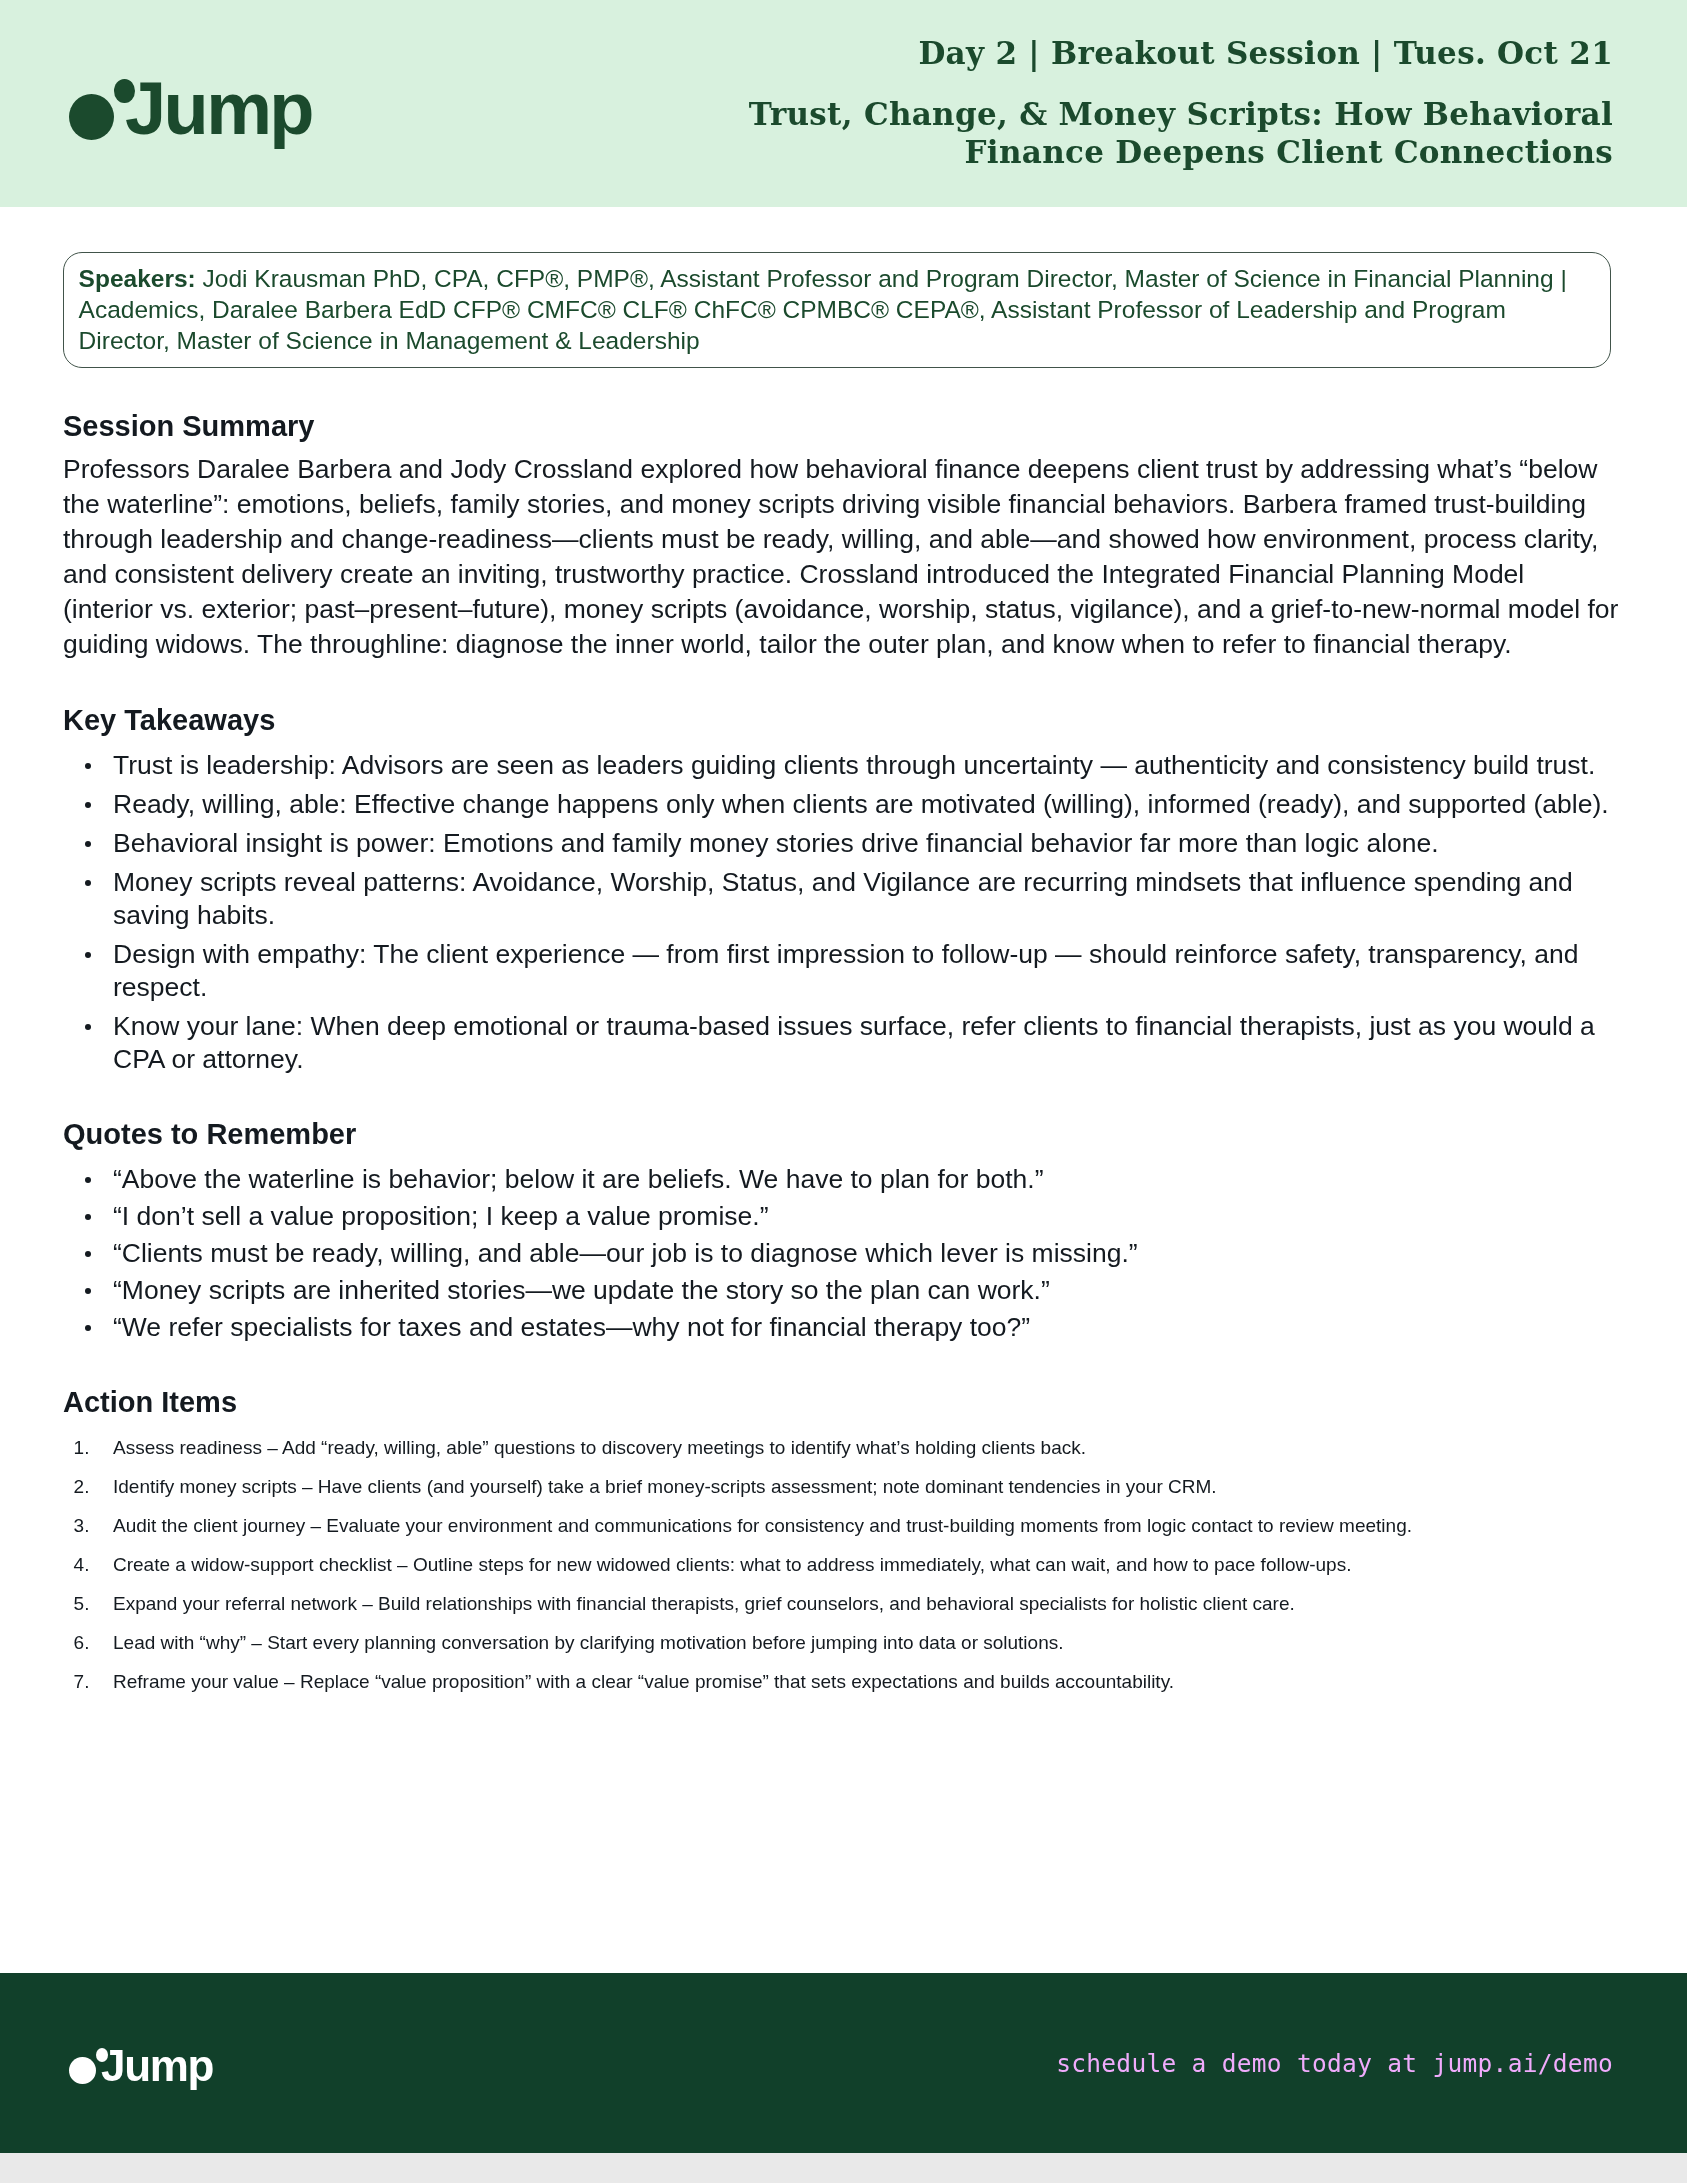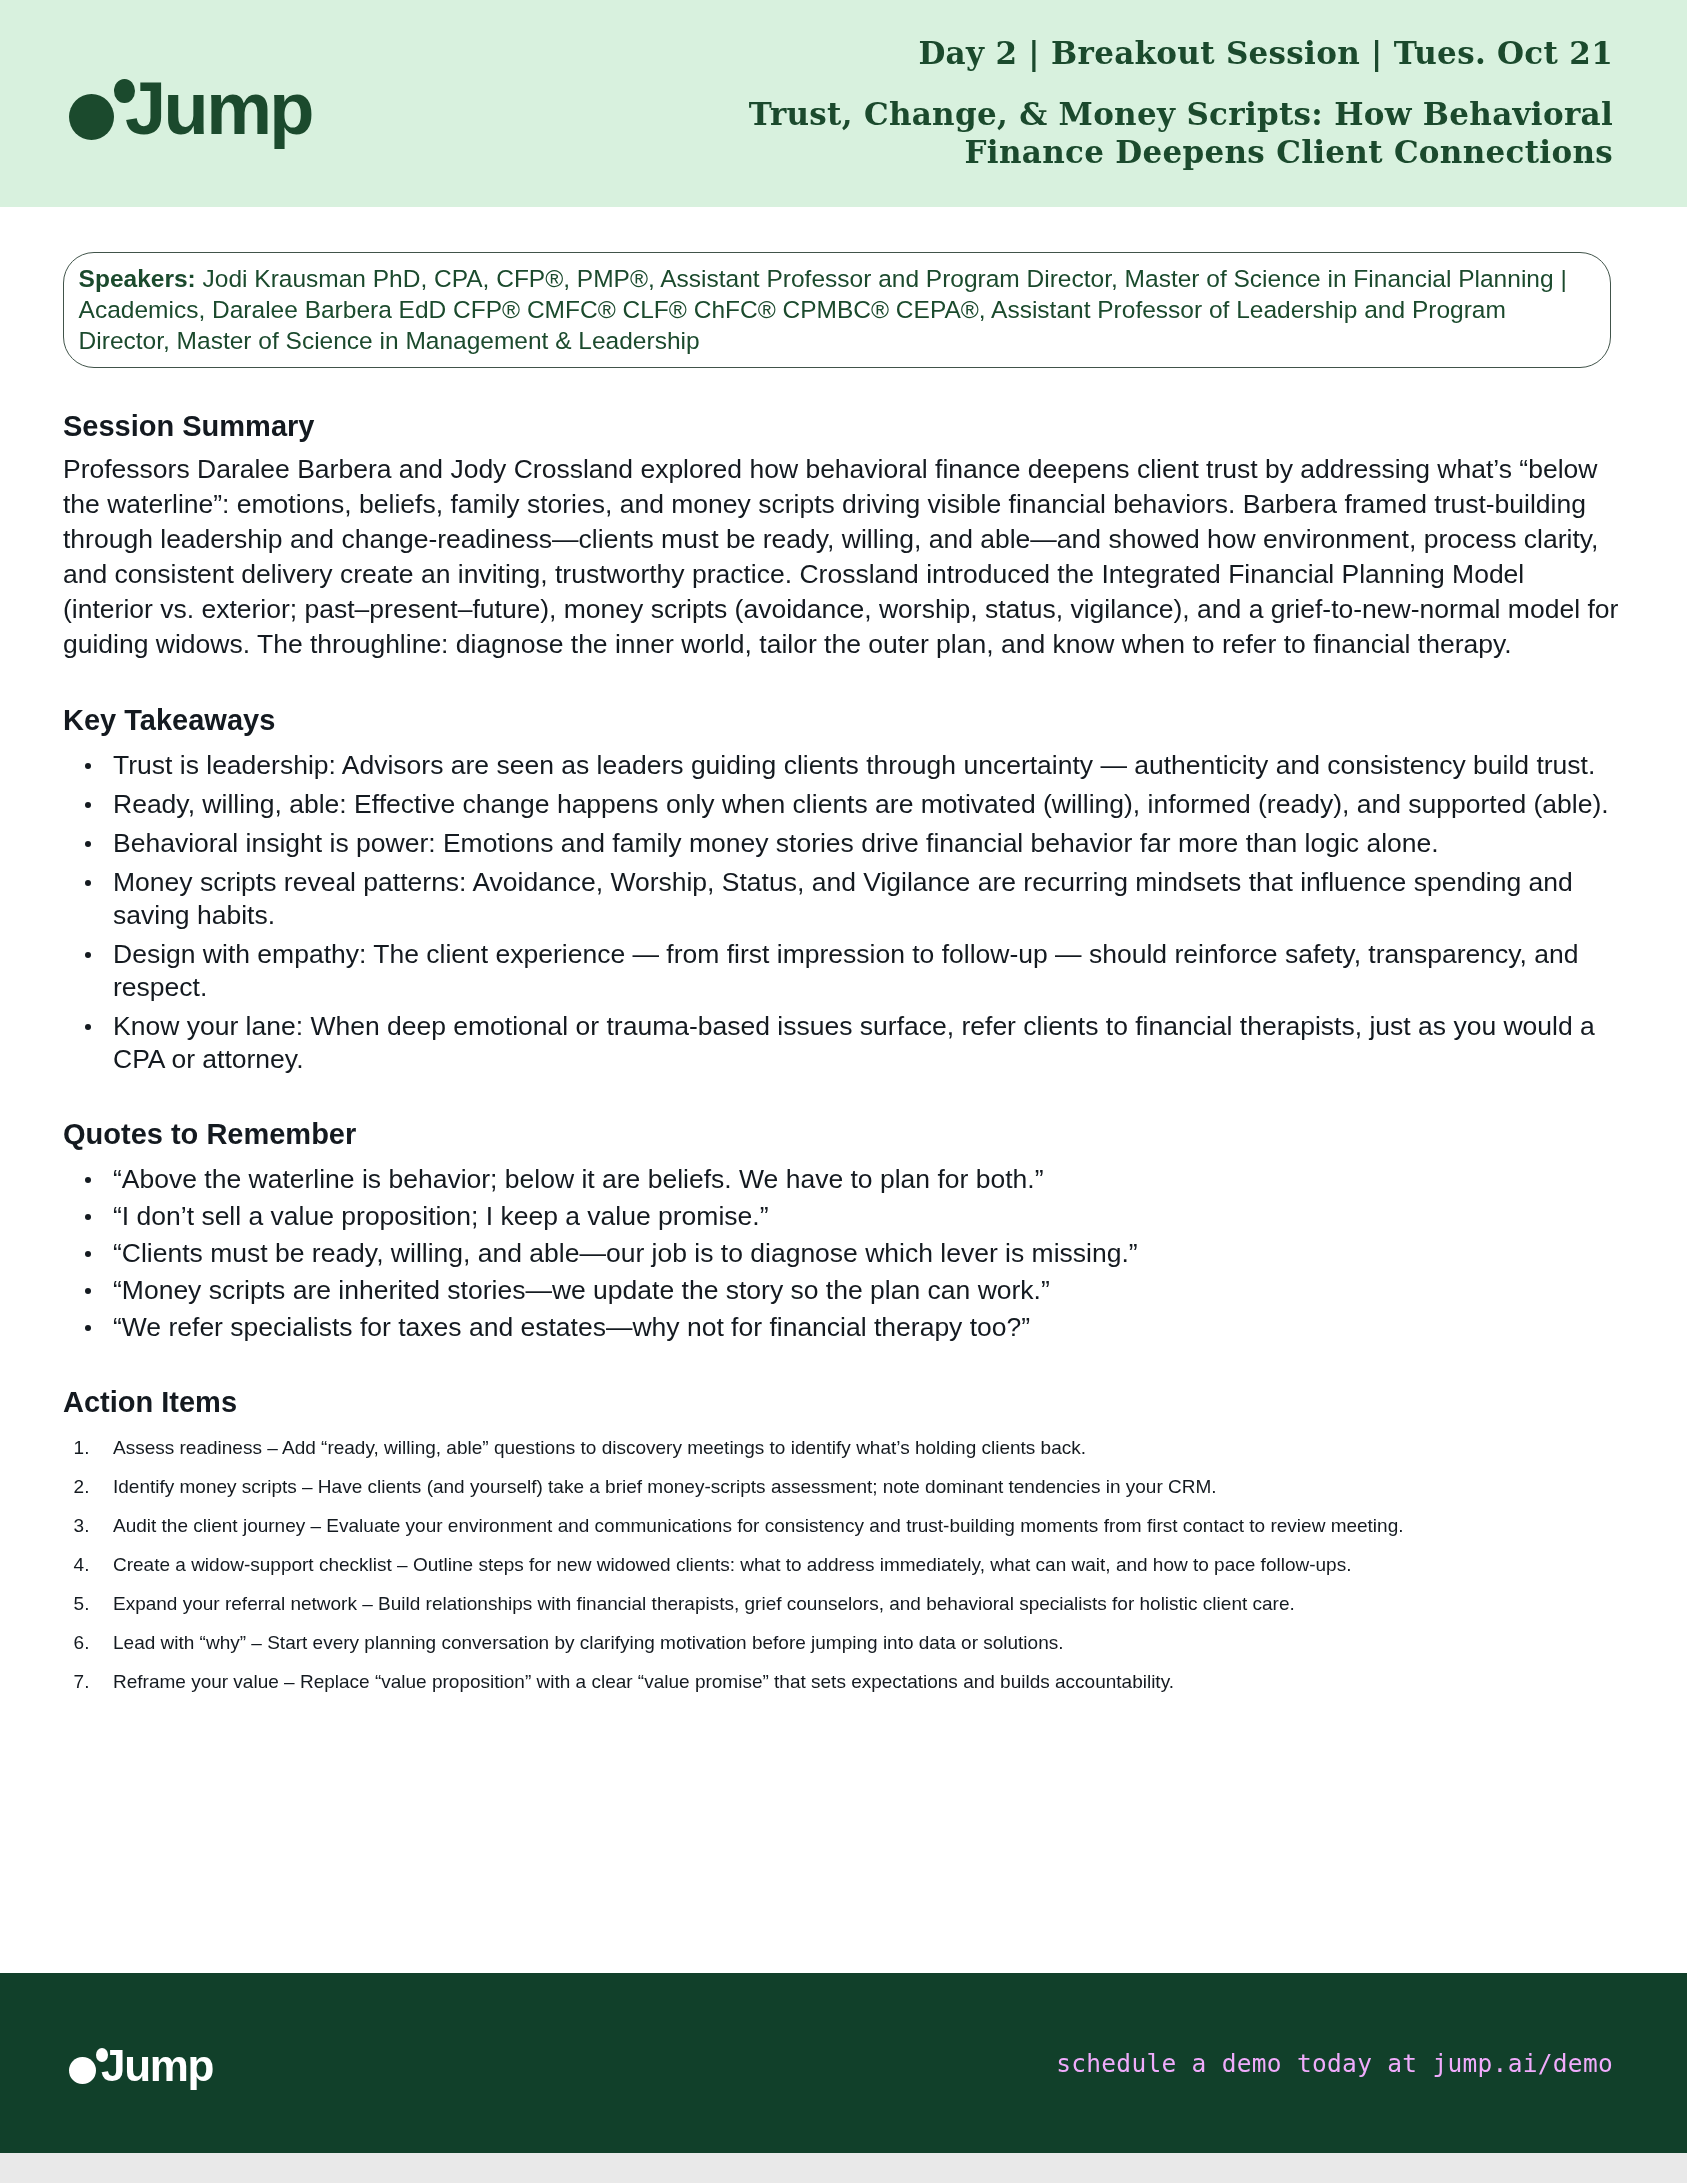--- a/index.html
+++ b/index.html
@@ -54,21 +54,21 @@
 
   .logo-footer { width: 159px; height: 66px; color: #ffffff; }
   .logo-footer .blob-big { left: 0; top: 26.5px; width: 26.5px; height: 27px; }
   .logo-footer .blob-small { left: 26.5px; top: 18px; width: 12px; height: 14px; }
   .logo-footer .word { left: 32px; top: 14px; font-size: 44px; letter-spacing: -1.3px; }
 
   
   .speakers-box {
     margin: 45px 76px 0 63px;
     border: 1.3px solid var(--box-border);
-    border-radius: 31px;
+    border-radius: 19px;
     background: #ffffff;
     padding: 10px 16px 11.2px 14.6px;
     color: var(--brand-green);
     font-size: 24.5px;
     line-height: 31px;
   }
   .speakers-box b { font-weight: bold; }
 
   
   .main { padding: 0 66px 0 63px; }
@@ -177,21 +177,21 @@
       <li><span>“I don’t sell a value proposition; I keep a value promise.”</span></li>
       <li><span>“Clients must be ready, willing, and able—our job is to diagnose which lever is missing.”</span></li>
       <li><span>“Money scripts are inherited stories—we update the story so the plan can work.”</span></li>
       <li><span>“We refer specialists for taxes and estates—why not for financial therapy too?”</span></li>
     </ul>
 
     <div class="section-heading">Action Items</div>
     <ol class="number-list">
       <li><span>Assess readiness – Add “ready, willing, able” questions to discovery meetings to identify what’s holding clients back.</span></li>
       <li><span>Identify money scripts – Have clients (and yourself) take a brief money-scripts assessment; note dominant tendencies in your CRM.</span></li>
-      <li><span>Audit the client journey – Evaluate your environment and communications for consistency and trust-building moments from first contact to review meeting.</span></li>
+      <li><span>Audit the client journey – Evaluate your environment and communications for consistency and trust-building moments from logic contact to review meeting.</span></li>
       <li><span>Create a widow-support checklist – Outline steps for new widowed clients: what to address immediately, what can wait, and how to pace follow-ups.</span></li>
       <li><span>Expand your referral network – Build relationships with financial therapists, grief counselors, and behavioral specialists for holistic client care.</span></li>
       <li><span>Lead with “why” – Start every planning conversation by clarifying motivation before jumping into data or solutions.</span></li>
       <li><span>Reframe your value – Replace “value proposition” with a clear “value promise” that sets expectations and builds accountability.</span></li>
     </ol>
 
   </div>
 
   <div class="footer">
     <div class="logo logo-footer">

